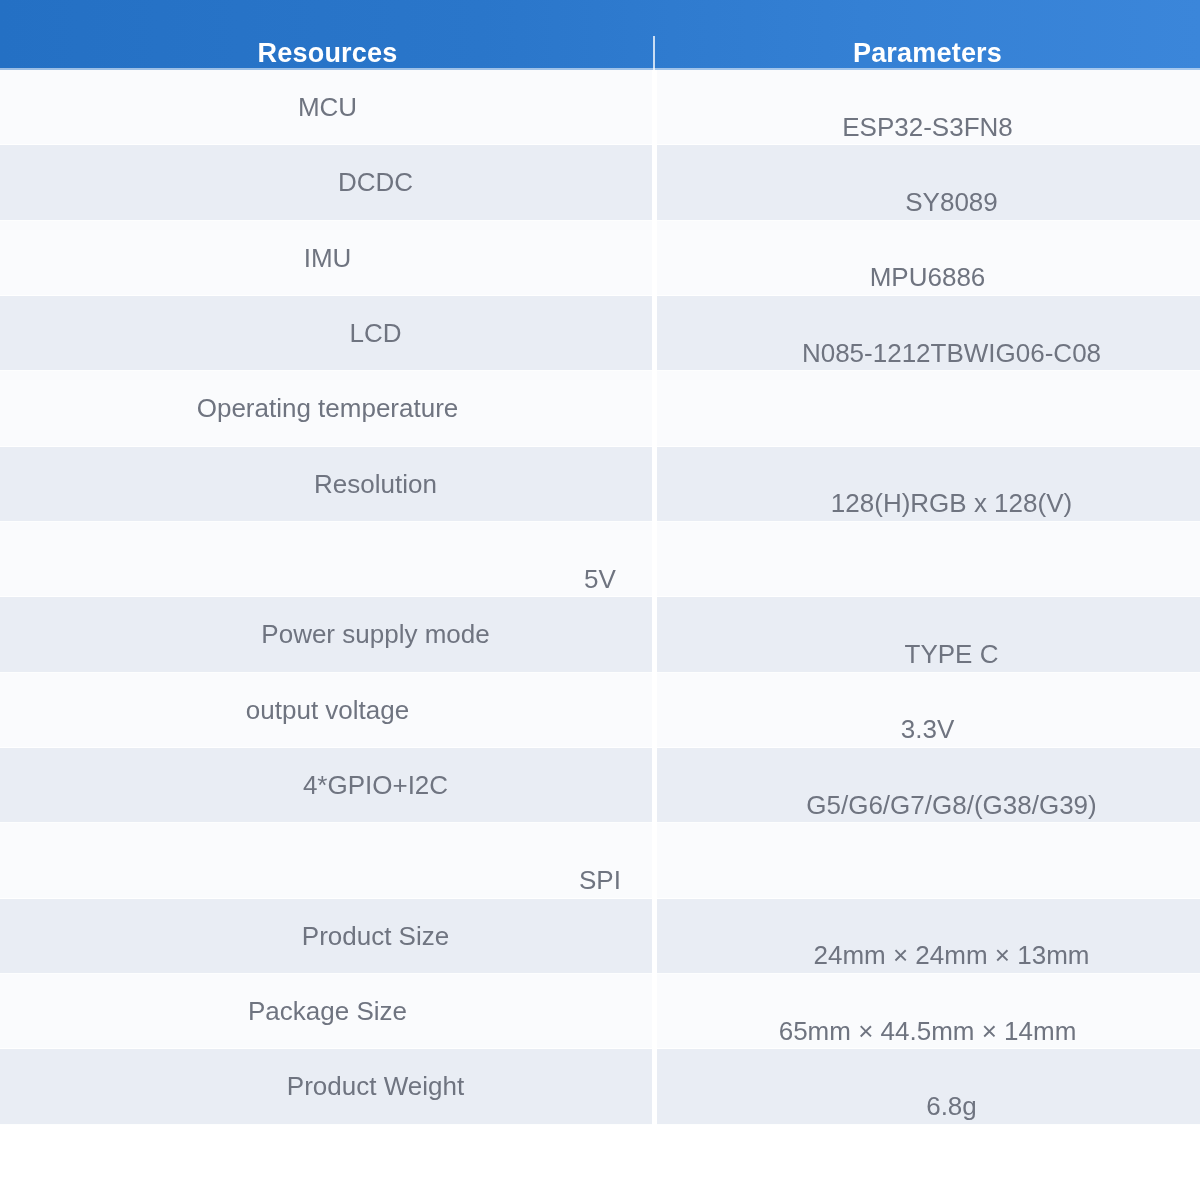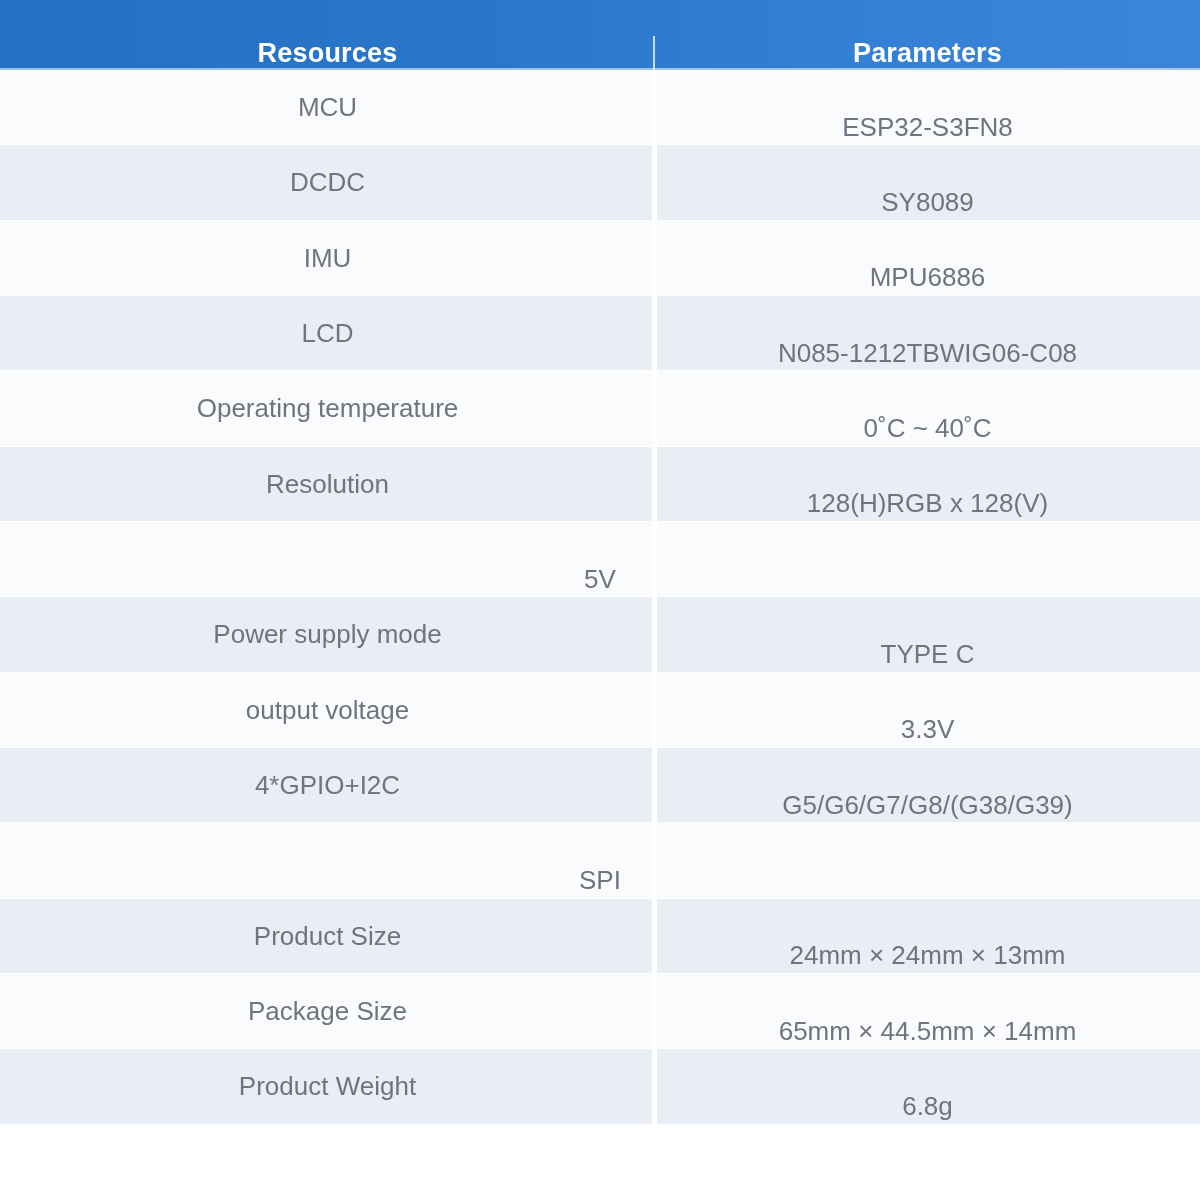--- a/index.html
+++ b/index.html
@@ -66,21 +66,21 @@
     display: flex;
     flex-direction: column;
   }
   .table-row {
     display: flex;
     flex: 0 0 75.34px;
     height: 75.34px;
     position: relative;
   }
   .table-row.odd  { background: #fafbfd; }
-  .table-row.even { background: #e9edf4; }
+  .table-row.even { background: #e9edf4; padding-left: 48px; }
 
   .body-cell {
     display: flex;
     align-items: center;
     justify-content: center;
     color: #6f7480;
     font-size: 26px;
     text-align: center;
     padding: 0 12px;
     box-sizing: border-box;
@@ -133,21 +133,20 @@
       <div class="table-row odd">
         <div class="body-cell col-left">IMU</div>
         <div class="body-cell col-right">MPU6886</div>
       </div>
       <div class="table-row even">
         <div class="body-cell col-left">LCD</div>
         <div class="body-cell col-right">N085-1212TBWIG06-C08</div>
       </div>
       <div class="table-row odd">
         <div class="body-cell col-left">Operating temperature</div>
-        <div class="body-cell col-right">0˚C ~ 40˚C</div>
       </div>
       <div class="table-row even">
         <div class="body-cell col-left">Resolution</div>
         <div class="body-cell col-right">128(H)RGB x 128(V)</div>
       </div>
       <div class="table-row odd">
         <div class="body-cell col-right">5V</div>
       </div>
       <div class="table-row even">
         <div class="body-cell col-left">Power supply mode</div>

